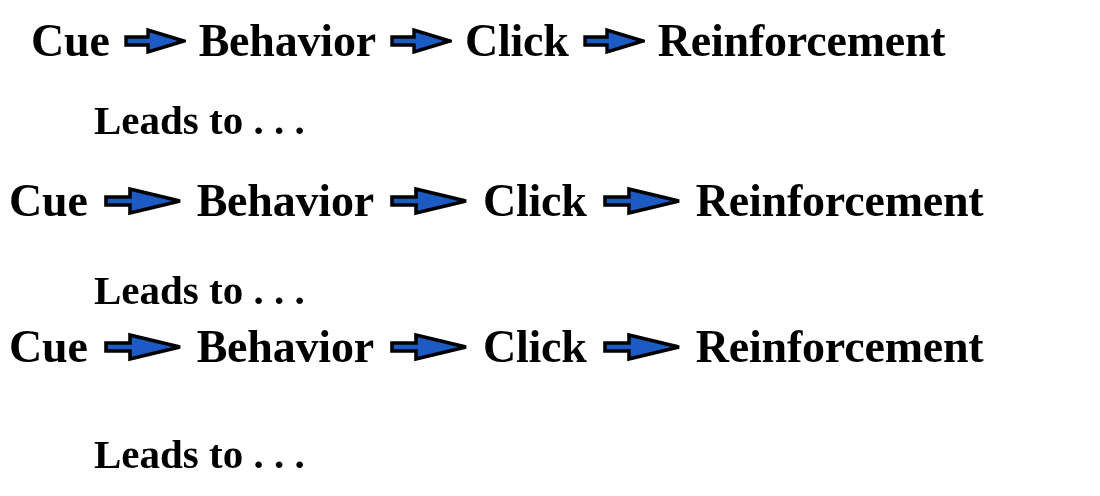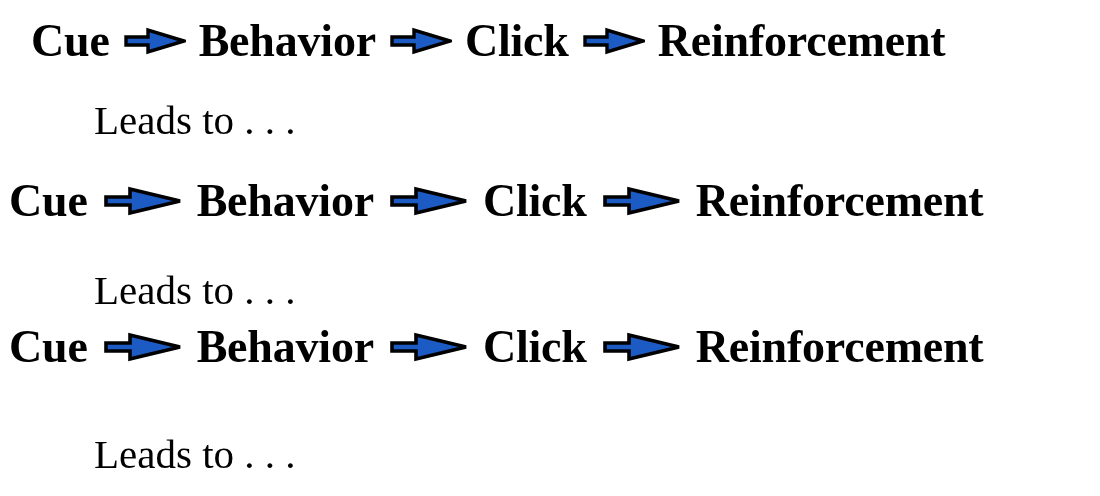--- a/index.html
+++ b/index.html
@@ -41,21 +41,21 @@
     display: inline-block;
     flex: none;
     line-height: 0;
   }
   .arrow svg { display: block; }
 
   
   .leads {
     position: absolute;
     white-space: nowrap;
-    font-weight: normal;
+    font-weight: bold;
     line-height: 1;
   }
 
   
   .row-1        { left: 31px;  top: 18px; font-size: 46px; }
   .row-1 .gap-a { width: 14px; }
   .row-1 .gap-b { width: 13px; }
 
   
   .row-2        { left: 9px;   top: 178px; font-size: 46px; }

